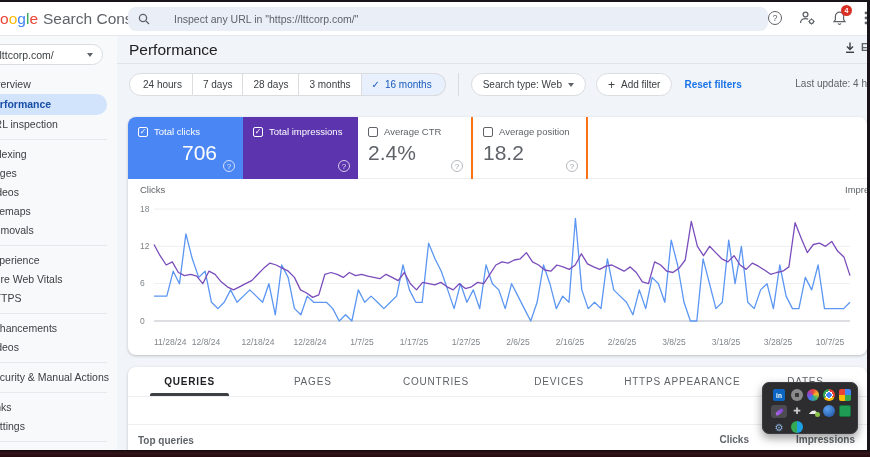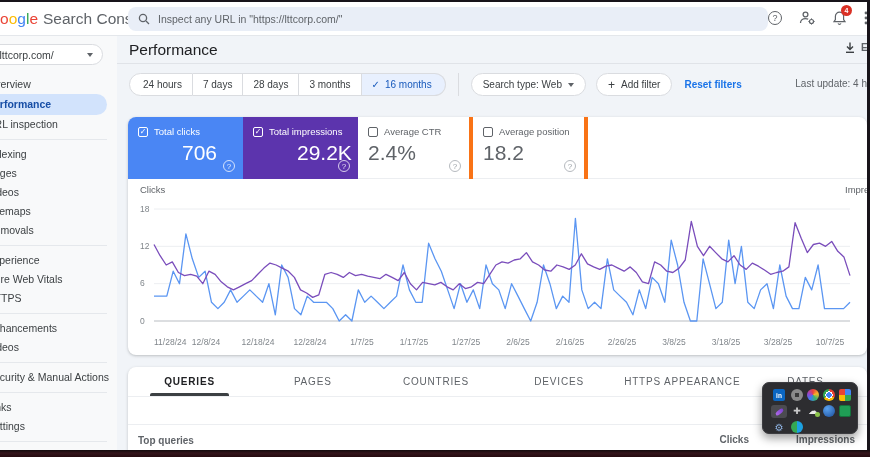--- a/index.html
+++ b/index.html
@@ -12,21 +12,21 @@
   .edge-bottom { position:absolute; bottom:0; left:0; width:870px; height:7px;
                  background:linear-gradient(180deg,#120a0c 0%,#33141a 45%,#24090e 100%); z-index:60; }
 
   
   .header { position:absolute; top:2px; left:0; width:870px; height:34px; background:#fff;
             border-bottom:1px solid #e4e7eb; display:flex; align-items:center; z-index:5; }
   .logo { display:flex; align-items:baseline; margin-left:-12px; white-space:nowrap; }
   .logo .brand { font-size:15.5px; letter-spacing:0; }
   .logo .product { font-size:15.5px; color:#5f6368; margin-left:5px; }
   .search-box { position:absolute; left:128px; top:5px; width:640px; height:24px; background:#e9eef7;
-                border-radius:8px; display:flex; align-items:center; padding:0 10px; }
+                border-radius:8px; display:flex; align-items:center; padding:0 10px;gap:16px; }
   .search-box .ph { font-size:10.5px; color:#5f6368; margin-left:8px; }
   .header-icons { position:absolute; right:-10px; top:7px; display:flex; align-items:center; gap:14px; }
   .hicon { width:18px; height:18px; position:relative; display:flex; align-items:center; justify-content:center; }
   .help-circle { width:14px; height:14px; border:1.2px solid #5f6368; border-radius:50%;
                  font-size:9px; color:#5f6368; display:flex; align-items:center; justify-content:center; }
   .badge { position:absolute; top:-4px; right:-4px; min-width:11px; height:11px; background:#d93025; color:#fff;
            border-radius:6px; font-size:7px; font-weight:bold; display:flex; align-items:center; justify-content:center; padding:0 2px; }
 
   
   .body-row { position:absolute; top:36px; left:0; width:870px; height:414px; display:flex; }
@@ -63,21 +63,21 @@
               align-items:center; font-size:10px; color:#3c4043; padding:0 11px; gap:6px; cursor:pointer; white-space:nowrap; }
   .pill-btn + .pill-btn { margin-left:10px; }
   .plus-glyph { font-size:12px; color:#3c4043; }
   .reset-link { margin-left:12px; color:#1a73e8; font-size:10px; font-weight:bold; cursor:pointer; }
   .last-update { position:absolute; right:3px; top:5px; font-size:10px; color:#5f6368; white-space:nowrap;margin-left:12px; }
 
   
   .card { background:#fff; border-radius:8px; box-shadow:0 1px 2px rgba(60,64,67,.18), 0 1px 3px 1px rgba(60,64,67,.08); }
   .card1 { margin:21px 3px 0 11px; overflow:hidden; }
   .metrics-row { display:flex; height:62px; border-bottom:1px solid #eceef1; }
-  .tile { width:115px; height:62px; position:relative; padding:9px 10px; cursor:pointer; border-right:4px solid #f97316; }
+  .tile { width:115px; height:62px; position:relative; padding:9px 10px; cursor:pointer; border-right:2px solid #f97316; }
   .tile .top { display:flex; align-items:center; gap:6px; }
   .tile .cb { width:10px; height:10px; border:1.4px solid #5f6368; border-radius:2px; background:#fff;
               display:flex; align-items:center; justify-content:center; font-size:8px; color:#fff; }
   .tile .lbl { font-size:9.5px; color:#5f6368; white-space:nowrap; }
   .tile .val { font-size:21px; color:#5f6368; margin-top:4px; }
   .tile .qm { position:absolute; right:8px; bottom:7px; width:12px; height:12px; border:1px solid #b6babf;
               border-radius:50%; font-size:8px; color:#9aa0a6; display:flex; align-items:center; justify-content:center; }
   .tile.on { color:#fff; border-right:none; }
   .tile.on .cb { border-color:#fff; background:transparent; }
   .tile.on .lbl { color:#fff; }
@@ -271,21 +271,20 @@
             <span class="lbl">Total clicks</span>
           </div>
           <div class="val">706</div>
           <div class="qm">?</div>
         </div>
         <div class="tile on t-impr">
           <div class="top">
             <span class="cb">✓</span>
             <span class="lbl">Total impressions</span>
           </div>
-          <div class="val">29.2K</div>
           <div class="qm">?</div>
         </div>
         <div class="tile">
           <div class="top">
             <span class="cb"></span>
             <span class="lbl">Average CTR</span>
           </div>
           <div class="val">2.4%</div>
           <div class="qm">?</div>
         </div>

